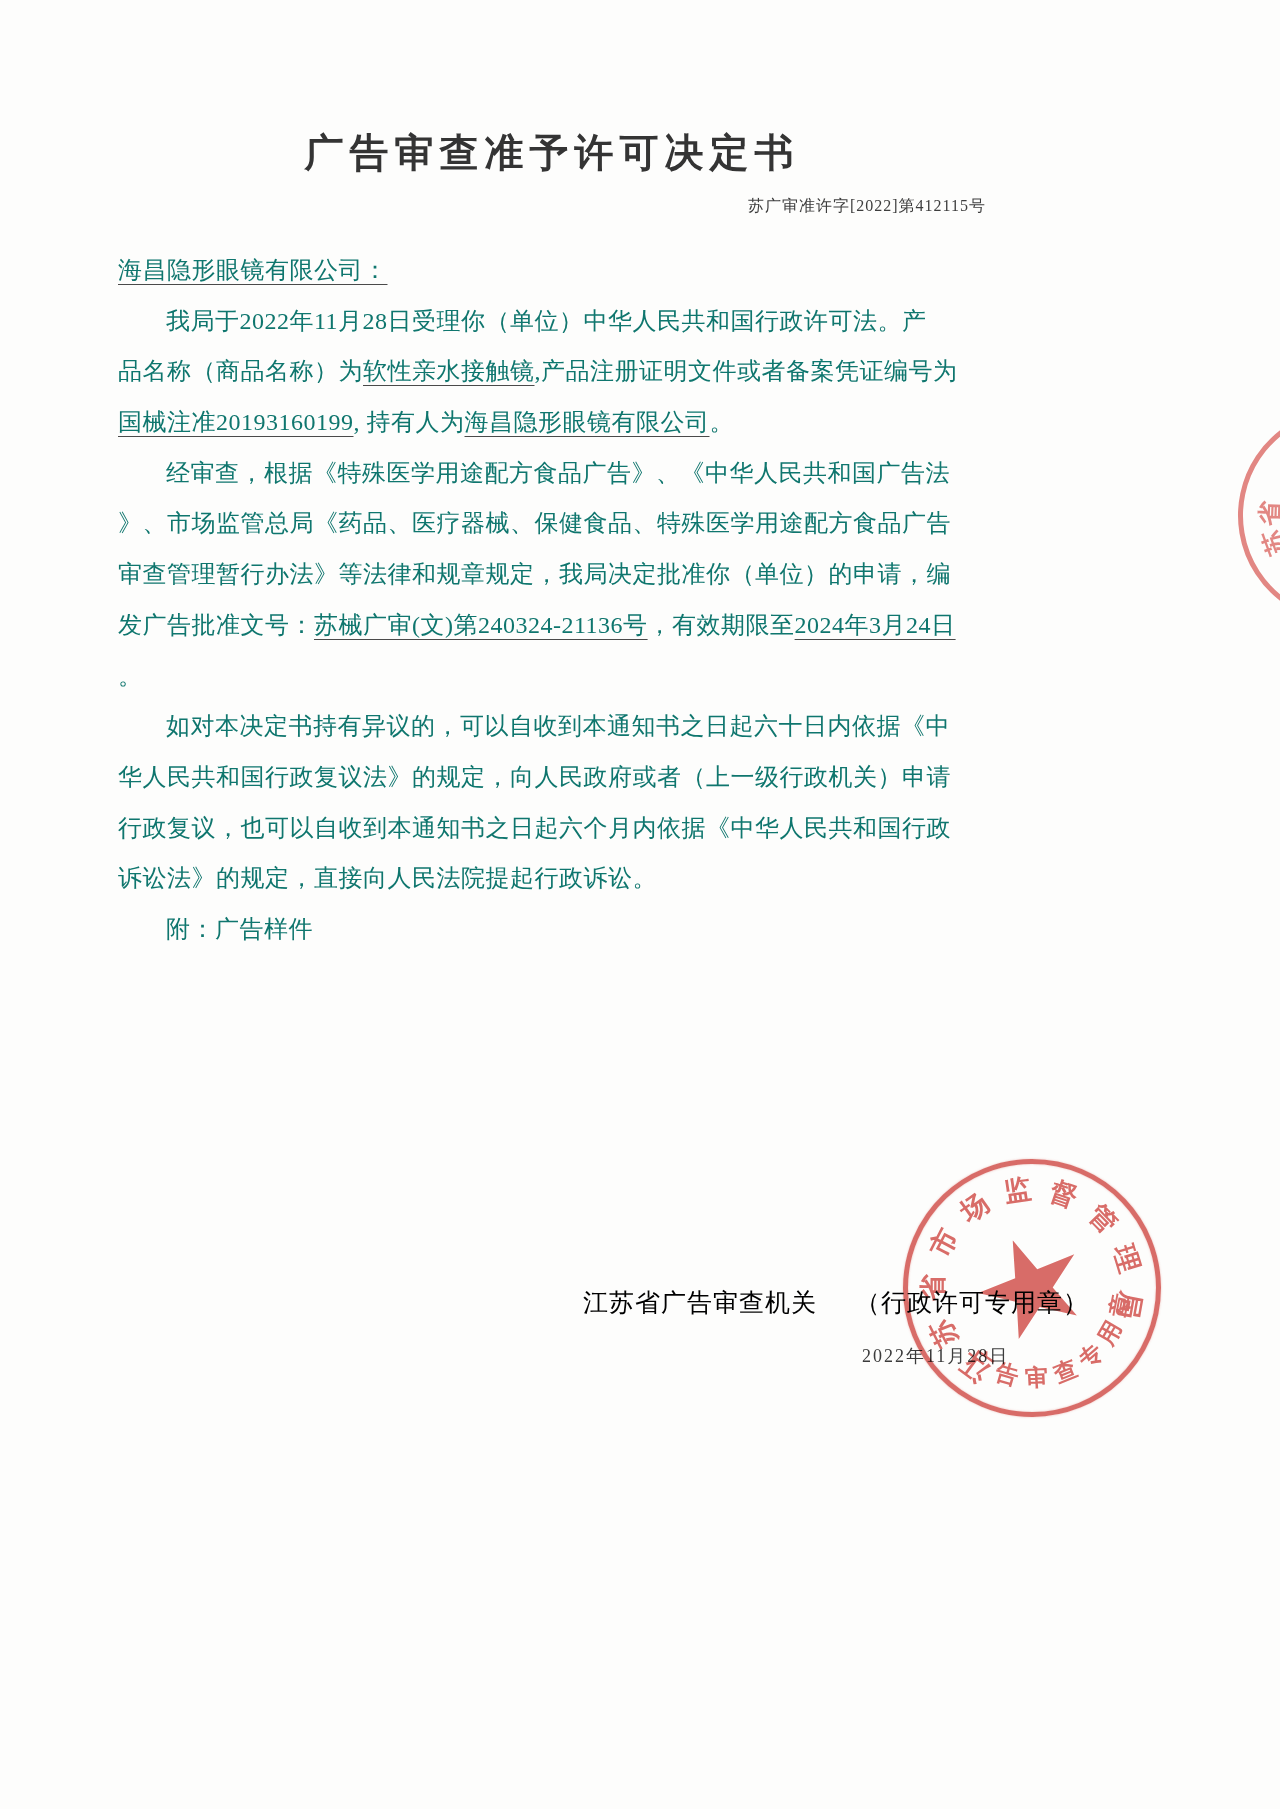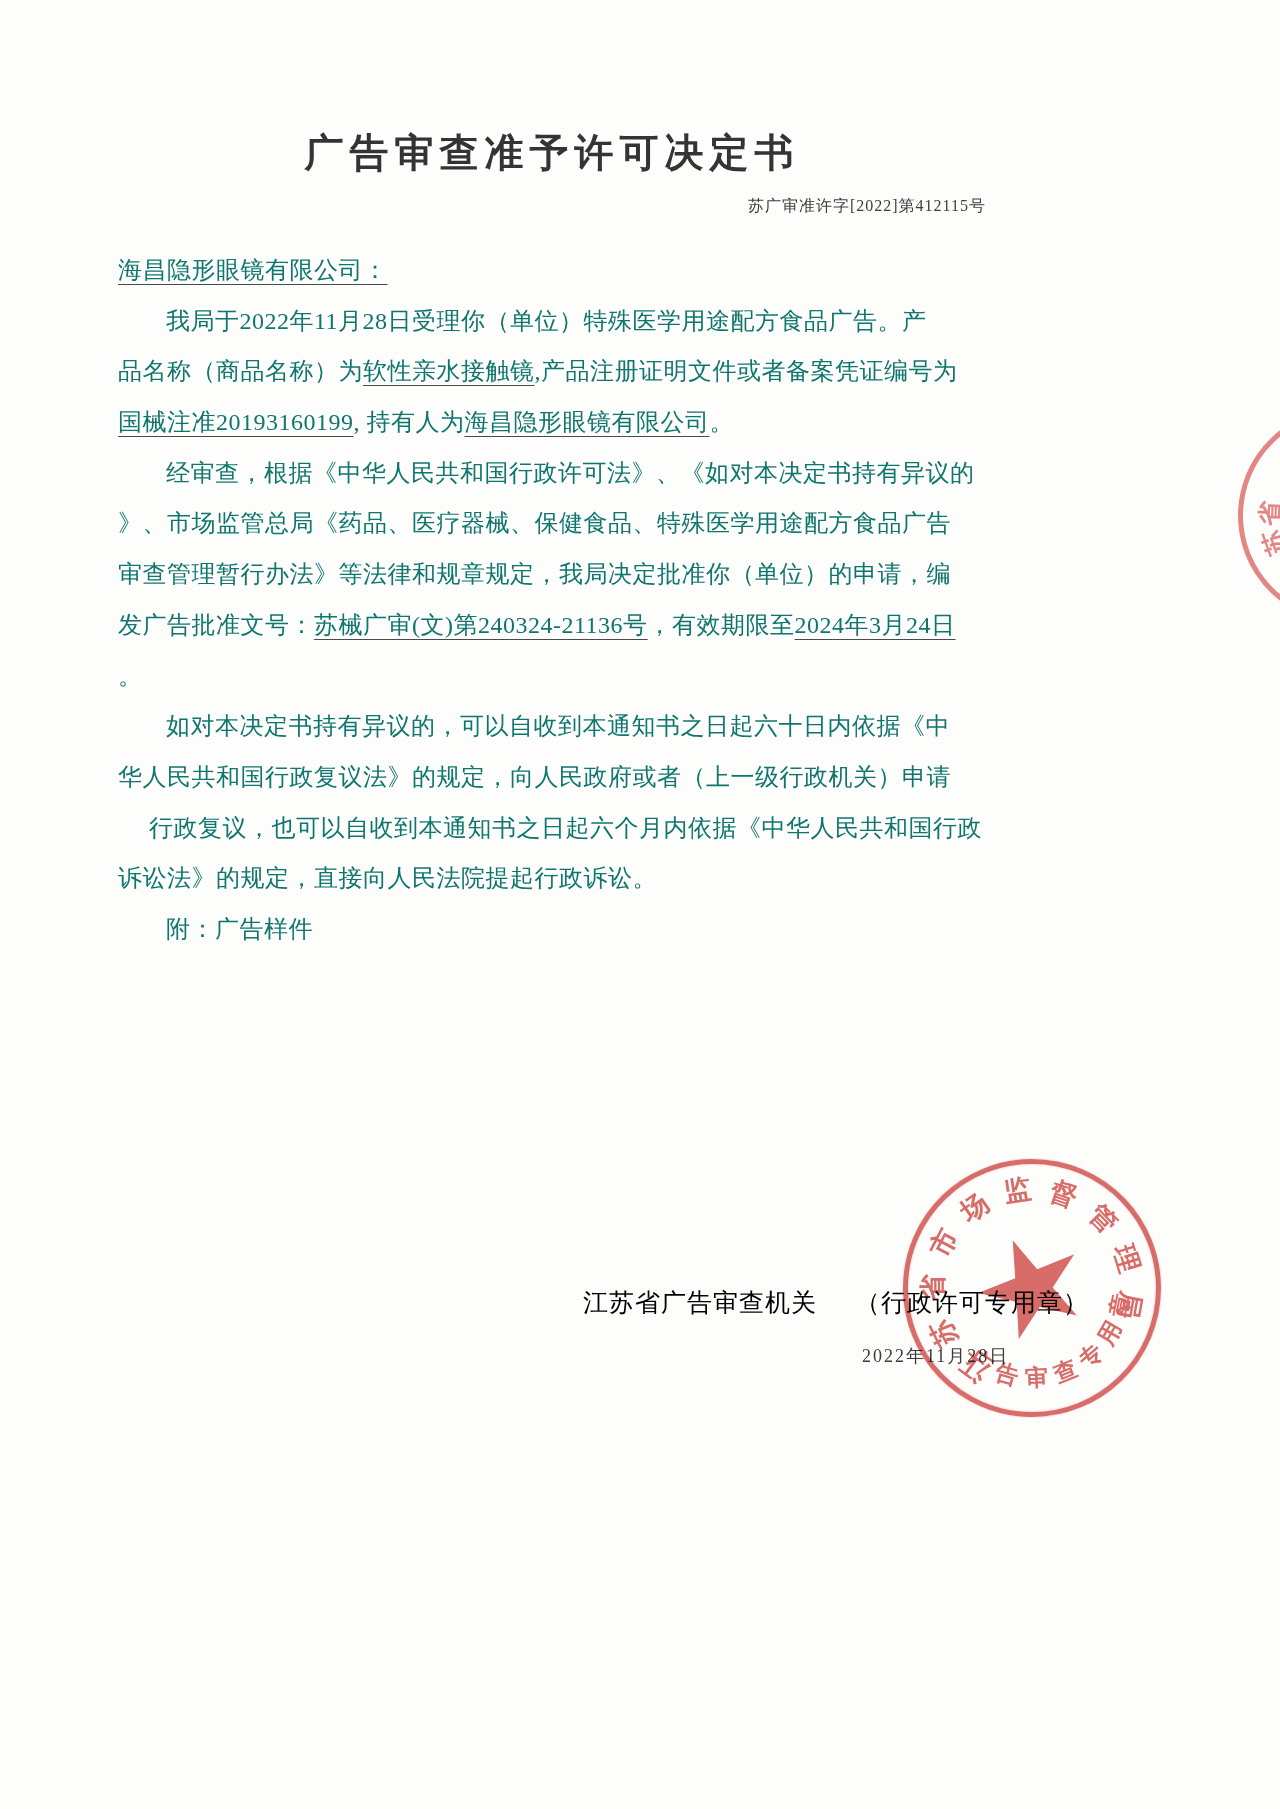--- a/index.html
+++ b/index.html
@@ -84,31 +84,31 @@
 <body>
 
 <div class="page">
 
   <div class="doc-title">广告审查准予许可决定书</div>
 
   <div class="doc-number">苏广审准许字[2022]第412115号</div>
 
   <div class="body-lines">
       <div class="body-line" style="padding-left: 0px;"><span class="seg-u">海昌隐形眼镜有限公司：</span></div>
-      <div class="body-line" style="padding-left: 48px;"><span>我局于2022年11月28日受理你（单位）特殊医学用途配方食品广告。产</span></div>
+      <div class="body-line" style="padding-left: 48px;"><span>我局于2022年11月28日受理你（单位）中华人民共和国行政许可法。产</span></div>
       <div class="body-line" style="padding-left: 0px;"><span>品名称（商品名称）为</span><span class="seg-u">软性亲水接触镜</span><span>,产品注册证明文件或者备案凭证编号为</span></div>
       <div class="body-line" style="padding-left: 0px;"><span class="seg-u">国械注准20193160199</span><span>, 持有人为</span><span class="seg-u">海昌隐形眼镜有限公司</span><span>。</span></div>
-      <div class="body-line" style="padding-left: 48px;"><span>经审查，根据《中华人民共和国行政许可法》、《如对本决定书持有异议的</span></div>
+      <div class="body-line" style="padding-left: 48px;"><span>经审查，根据《特殊医学用途配方食品广告》、《中华人民共和国广告法</span></div>
       <div class="body-line" style="padding-left: 0px;"><span>》、市场监管总局《药品、医疗器械、保健食品、特殊医学用途配方食品广告</span></div>
       <div class="body-line" style="padding-left: 0px;"><span>审查管理暂行办法》等法律和规章规定，我局决定批准你（单位）的申请，编</span></div>
       <div class="body-line" style="padding-left: 0px;"><span>发广告批准文号：</span><span class="seg-u">苏械广审(文)第240324-21136号</span><span>，有效期限至</span><span class="seg-u">2024年3月24日</span></div>
       <div class="body-line" style="padding-left: 0px;"><span>。</span></div>
       <div class="body-line" style="padding-left: 48px;"><span>如对本决定书持有异议的，可以自收到本通知书之日起六十日内依据《中</span></div>
       <div class="body-line" style="padding-left: 0px;"><span>华人民共和国行政复议法》的规定，向人民政府或者（上一级行政机关）申请</span></div>
-      <div class="body-line" style="padding-left: 0px; margin-left: 31px;"><span>行政复议，也可以自收到本通知书之日起六个月内依据《中华人民共和国行政</span></div>
+      <div class="body-line" style="padding-left: 0px;"><span>行政复议，也可以自收到本通知书之日起六个月内依据《中华人民共和国行政</span></div>
       <div class="body-line" style="padding-left: 0px;"><span>诉讼法》的规定，直接向人民法院提起行政诉讼。</span></div>
       <div class="body-line" style="padding-left: 48px;"><span>附：广告样件</span></div>
     </div>
 
   <div class="signature-row">
     <span>江苏省广告审查机关</span><span class="signature-gap"></span><span>（行政许可专用章）</span>
   </div>
 
   <div class="signature-date">2022年11月28日</div>
 

